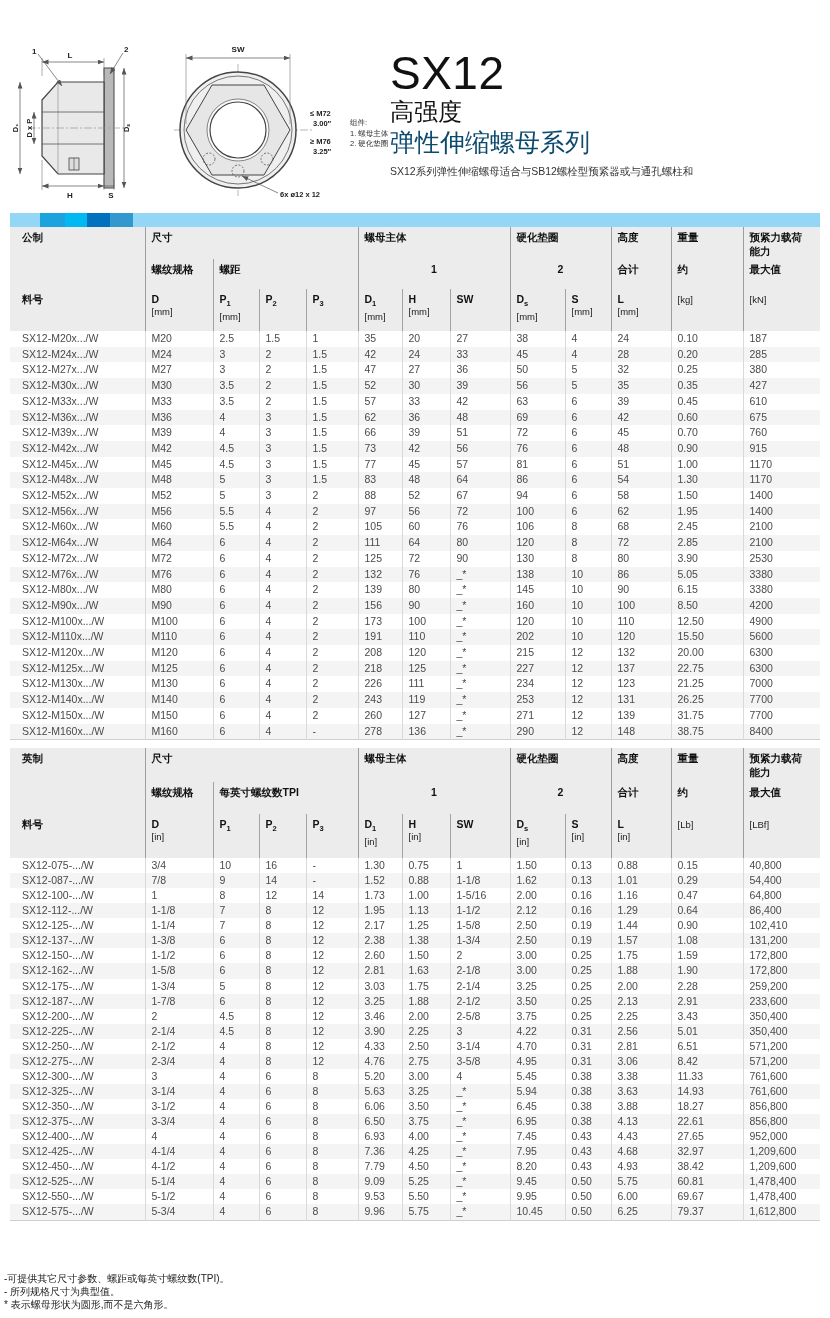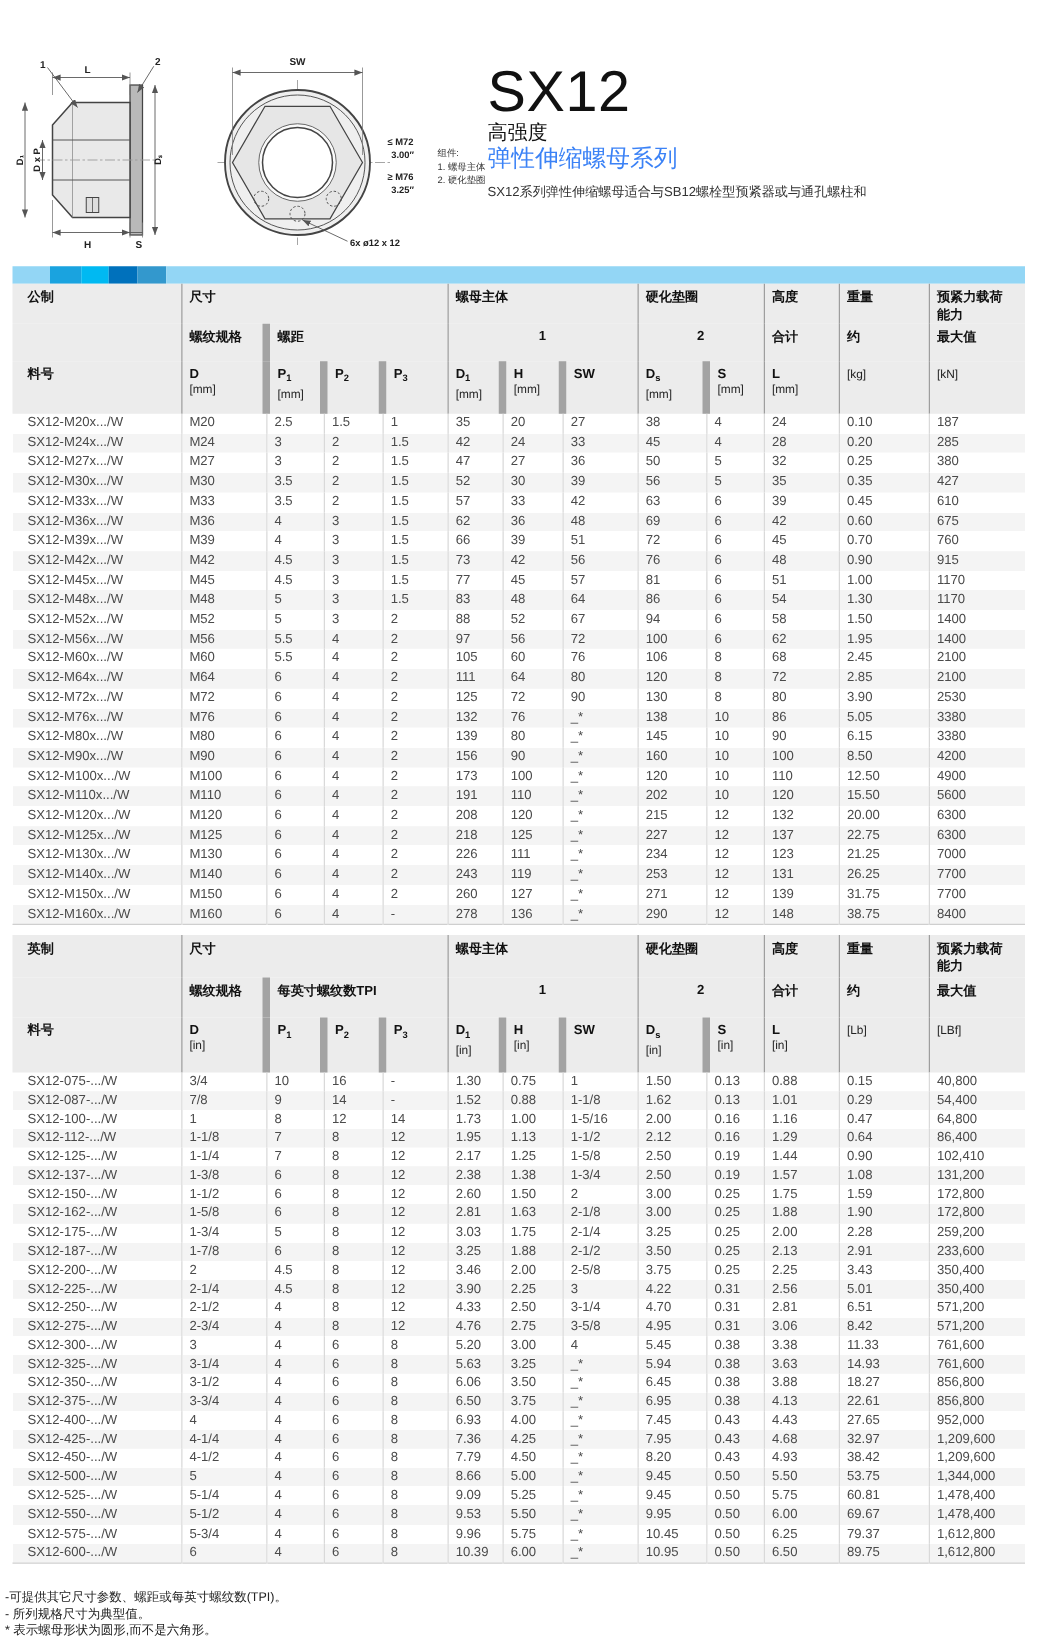--- a/index.html
+++ b/index.html
@@ -10,38 +10,38 @@
   .drawing-area{position:absolute;left:12px;top:38px;width:420px;height:170px;}
   .drawing-area svg{position:absolute;top:0;}
   svg text{font-family:"Liberation Sans",sans-serif;fill:#222;}
   .dim-t{font-size:8px;font-weight:bold;}
   .dim-s{font-size:7.5px;font-weight:bold;}
   .drawing-note{position:absolute;left:338px;top:80px;font-size:7.5px;line-height:10.5px;color:#333;}
 
   
   .title-block{position:absolute;right:10px;top:50px;width:430px;}
   .series{font-size:46px;font-weight:300;line-height:1.02;color:#111;letter-spacing:.5px;}
-  .sub1{font-size:16px;line-height:1.25;color:#111;}
-  .sub2{font-size:19px;line-height:1.2;color:#3b82f6;}
+  .sub1{font-size:24px;line-height:1.25;color:#111;}
+  .sub2{font-size:25px;line-height:1.2;color:#0c4a6e;}
   .desc{margin-top:7px;font-size:10.5px;line-height:1.45;color:#333;}
 
   
   .accent-bar{position:absolute;left:10px;top:213px;width:810px;height:14px;display:flex;}
   .accent-bar div{height:14px;}
 
   
   .tbl-mount{position:absolute;left:10px;width:810px;}
   #metric-mount{top:227px;}
   #imperial-mount{top:748px;}
   table{border-collapse:collapse;table-layout:fixed;width:810px;border-bottom:1px solid #cfcfcf;}
   thead th{background:#ececec;text-align:left;vertical-align:top;font-size:10.5px;
            font-weight:bold;color:#111;padding:4px 0 0 6px;white-space:pre-line;}
   thead th.c-first{padding-left:12px;}
   thead th.g{border-left:1px solid #9e9e9e;}
-  thead th.s{border-left:6px solid #a3a3a3;}
+  thead th.s{border-left:1px solid #a3a3a3;}
   thead th.ctr{text-align:center;padding-left:0;}
   th .cb{display:block;font-weight:bold;font-size:10.5px;line-height:12px;}
   th .cb sub{font-size:7.5px;}
   th .cu{display:block;font-weight:normal;font-size:9.5px;color:#222;margin-top:1px;}
   tbody td{font-size:10.5px;color:#4a4a4a;white-space:nowrap;overflow:hidden;
            padding:0 0 0 6px;border-left:1px solid #d9d9d9;}
   tbody td.c-first{border-left:none;padding-left:12px;margin-top:32px;}
   tbody tr:nth-child(even) td{background:#f4f4f4;}
   #metric-mount thead tr:nth-child(1) th{height:26px;margin-left:35px;}
   #metric-mount thead tr:nth-child(2) th{height:26px;}
@@ -979,35 +979,20 @@
             <td>7.79</td>
             <td>4.50</td>
             <td>_*</td>
             <td>8.20</td>
             <td>0.43</td>
             <td>4.93</td>
             <td>38.42</td>
             <td>1,209,600</td>
           </tr>
           <tr>
-            <td class="c-first">SX12-500-.../W</td>
-            <td>5</td>
-            <td>4</td>
-            <td>6</td>
-            <td>8</td>
-            <td>8.66</td>
-            <td>5.00</td>
-            <td>_*</td>
-            <td>9.45</td>
-            <td>0.50</td>
-            <td>5.50</td>
-            <td>53.75</td>
-            <td>1,344,000</td>
-          </tr>
-          <tr>
             <td class="c-first">SX12-525-.../W</td>
             <td>5-1/4</td>
             <td>4</td>
             <td>6</td>
             <td>8</td>
             <td>9.09</td>
             <td>5.25</td>
             <td>_*</td>
             <td>9.45</td>
             <td>0.50</td>
@@ -1038,35 +1023,20 @@
             <td>8</td>
             <td>9.96</td>
             <td>5.75</td>
             <td>_*</td>
             <td>10.45</td>
             <td>0.50</td>
             <td>6.25</td>
             <td>79.37</td>
             <td>1,612,800</td>
           </tr>
-          <tr>
-            <td class="c-first">SX12-600-.../W</td>
-            <td>6</td>
-            <td>4</td>
-            <td>6</td>
-            <td>8</td>
-            <td>10.39</td>
-            <td>6.00</td>
-            <td>_*</td>
-            <td>10.95</td>
-            <td>0.50</td>
-            <td>6.50</td>
-            <td>89.75</td>
-            <td>1,612,800</td>
-          </tr>
         </tbody>
       </table>
     </div>
 
   <div class="footnotes">
     <div>-可提供其它尺寸参数、螺距或每英寸螺纹数(TPI)。</div>
     <div>- 所列规格尺寸为典型值。</div>
     <div>* 表示螺母形状为圆形,而不是六角形。</div>
   </div>
 

